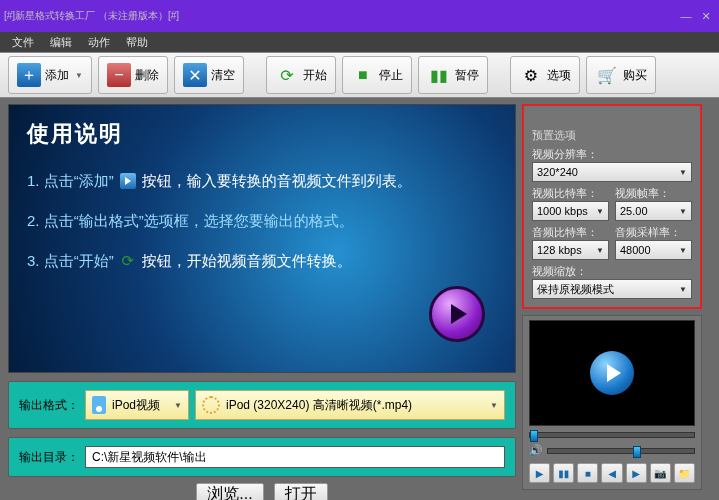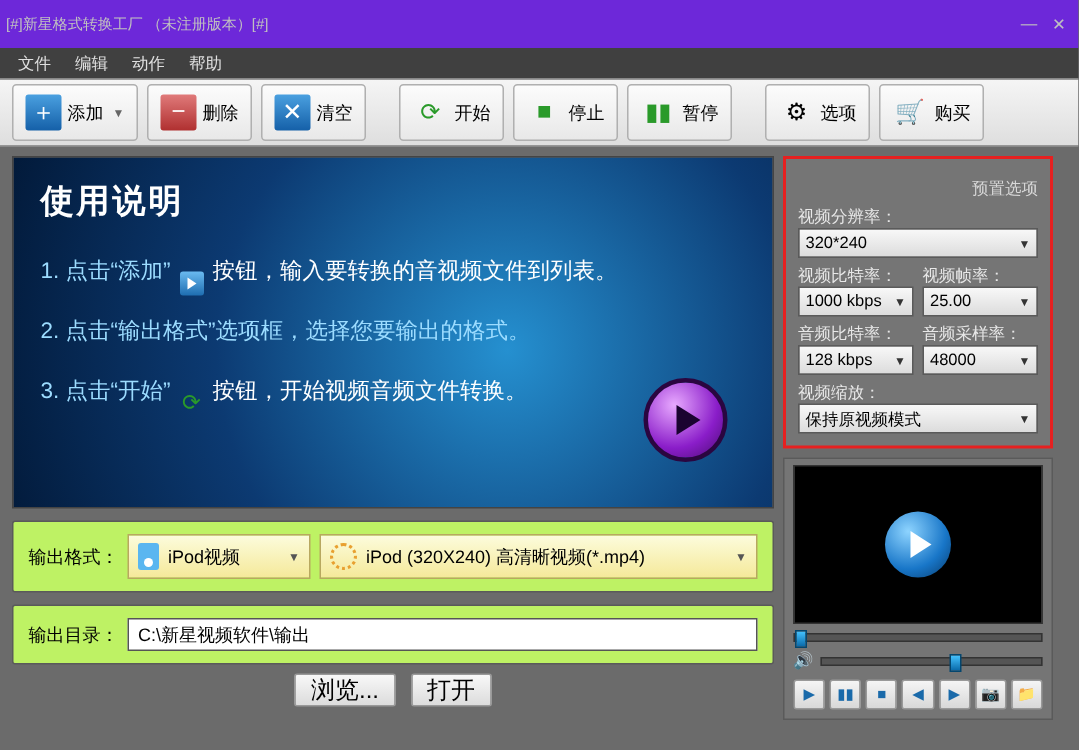--- a/index.html
+++ b/index.html
@@ -9,39 +9,39 @@
 .titlebar .win-btn { width: 18px; height: 14px; margin-left: 2px; display: flex; align-items: center; justify-content: center; cursor: pointer; color: #c0c0c0; font-size: 11px; }
 .menubar { height: 20px; background: #404040; display: flex; align-items: center; padding: 0 4px; font-size: 11px; color: #e0e0e0; }
 .menubar span { padding: 0 8px; cursor: pointer; }
 .toolbar { height: 46px; background: linear-gradient(#f5f5f5, #dedede); display: flex; align-items: center; padding: 4px 8px; gap: 6px; border-top: 1px solid #888; border-bottom: 1px solid #888; }
 .tb-btn { height: 38px; padding: 0 8px; background: linear-gradient(#fcfcfc,#e8e8e8); border: 1px solid #b0b0b0; border-radius: 3px; display: flex; align-items: center; gap: 4px; font-size: 12px; cursor: pointer; }
 .tb-btn .ico { width: 24px; height: 24px; display: flex; align-items: center; justify-content: center; font-size: 16px; }
 .tb-btn .chev { font-size: 8px; color: #666; margin-left: 2px; }
 .tb-sep { width: 10px; }
 .content { display: flex; padding: 6px 8px 8px 8px; gap: 6px; }
 .left-col { width: 508px; display: flex; flex-direction: column; gap: 8px; }
-.banner { height: 235px; background: radial-gradient(circle at 65% 55%, #2590d0 0%, #0c3a72 55%, #021a3a 100%); border: 1px solid #444; position: relative; color: #fff; padding: 14px 18px; }
+.banner { height: 269px; background: radial-gradient(circle at 65% 55%, #2590d0 0%, #0c3a72 55%, #021a3a 100%); border: 1px solid #444; position: relative; color: #fff; padding: 14px 18px; }
 .banner h2 { font-size: 22px; font-weight: bold; letter-spacing: 2px; }
 .banner ol { margin-top: 12px; list-style: none; }
-.banner ol li { font-size: 15px; line-height: 40px; display: flex; align-items: flex-end; gap: 2px; }
+.banner ol li { font-size: 15px; line-height: 40px; display: flex; align-items: center; gap: 2px; }
 .banner .num { color: #9cdcff; }
 .banner .ico-inline { width: 24px; height: 24px; display: inline-flex; align-items: center; justify-content: center; }
 .play-circle { position: absolute; right: 30px; bottom: 30px; width: 56px; height: 56px; border-radius: 50%; background: radial-gradient(circle at 35% 30%, #e8a9ff, #8a1dc9 60%, #4a0c70); border: 3px solid #2a0640; display: flex; align-items: center; justify-content: center; }
 .play-circle::after { content: ""; border-left: 16px solid #1a0330; border-top: 10px solid transparent; border-bottom: 10px solid transparent; margin-left: 4px; }
-.panel { background: #bef264; border: 1px solid #5a5a5a; border-radius: 2px; padding: 8px 10px; display: flex; align-items: center; gap: 6px; font-size: 12px; color: #000; }
+.panel { background: #14b8a6; border: 1px solid #5a5a5a; border-radius: 2px; padding: 8px 10px; display: flex; align-items: center; gap: 6px; font-size: 12px; color: #000; }
 .panel label { min-width: 54px; }
 .fmt-box { height: 30px; background: linear-gradient(#fcfcdc,#f5e99a); border: 1px solid #b8a860; display: flex; align-items: center; padding: 0 6px; gap: 6px; font-size: 12px; cursor: pointer; }
-.fmt1 { width: 122px; }
+.fmt1 { width: 104px; }
 .fmt2 { flex: 1; }
 .fmt-box .chev { margin-left: auto; font-size: 8px; color: #555; }
 .txt-in { flex: 1; height: 22px; background: #fff; border: 1px solid #555; padding: 0 6px; font-size: 12px; }
 .small-btn { height: 22px; padding: 0 10px; background: linear-gradient(#f8f8f8,#dcdcdc); border: 1px solid #999; border-radius: 2px; font-size: 16px; cursor: pointer; }
 .right-col { width: 180px; display: flex; flex-direction: column; gap: 6px; }
 .preset-box { border: 2px solid #e62020; padding: 6px 8px 8px 8px; background: #757575; }
-.section-title { text-align: right; font-size: 11px; color: #d8d8d8; margin-bottom: 4px; margin-top: 6px; }
+.section-title { text-align: left; font-size: 11px; color: #d8d8d8; margin-bottom: 4px; margin-top: 16px; }
 .lbl { font-size: 11px; color: #e8e8e8; margin-top: 4px; }
 .sel { width: 100%; height: 20px; background: linear-gradient(#f8f8f8,#dcdcdc); border: 1px solid #5a5a5a; font-size: 11px; padding: 0 4px; display: flex; align-items: center; justify-content: space-between; cursor: pointer; }
 .sel .chev { font-size: 8px; color: #333; }
 .row2 { display: flex; gap: 6px; }
 .row2 > div { flex: 1; }
 .preview-box { background: #757575; border: 1px solid #5a5a5a; padding: 4px 6px 6px 6px; }
 .preview-screen { width: 100%; height: 106px; background: #000; border: 1px solid #333; display: flex; align-items: center; justify-content: center; }
 .vol-row { display: flex; align-items: center; gap: 4px; margin-top: 6px; }
 .vol-track { flex: 1; height: 6px; background: #555; border: 1px solid #333; position: relative; }
 .vol-thumb { position: absolute; top: -3px; width: 8px; height: 12px; background: linear-gradient(#45c3ff,#0969a8); border: 1px solid #04466e; }

